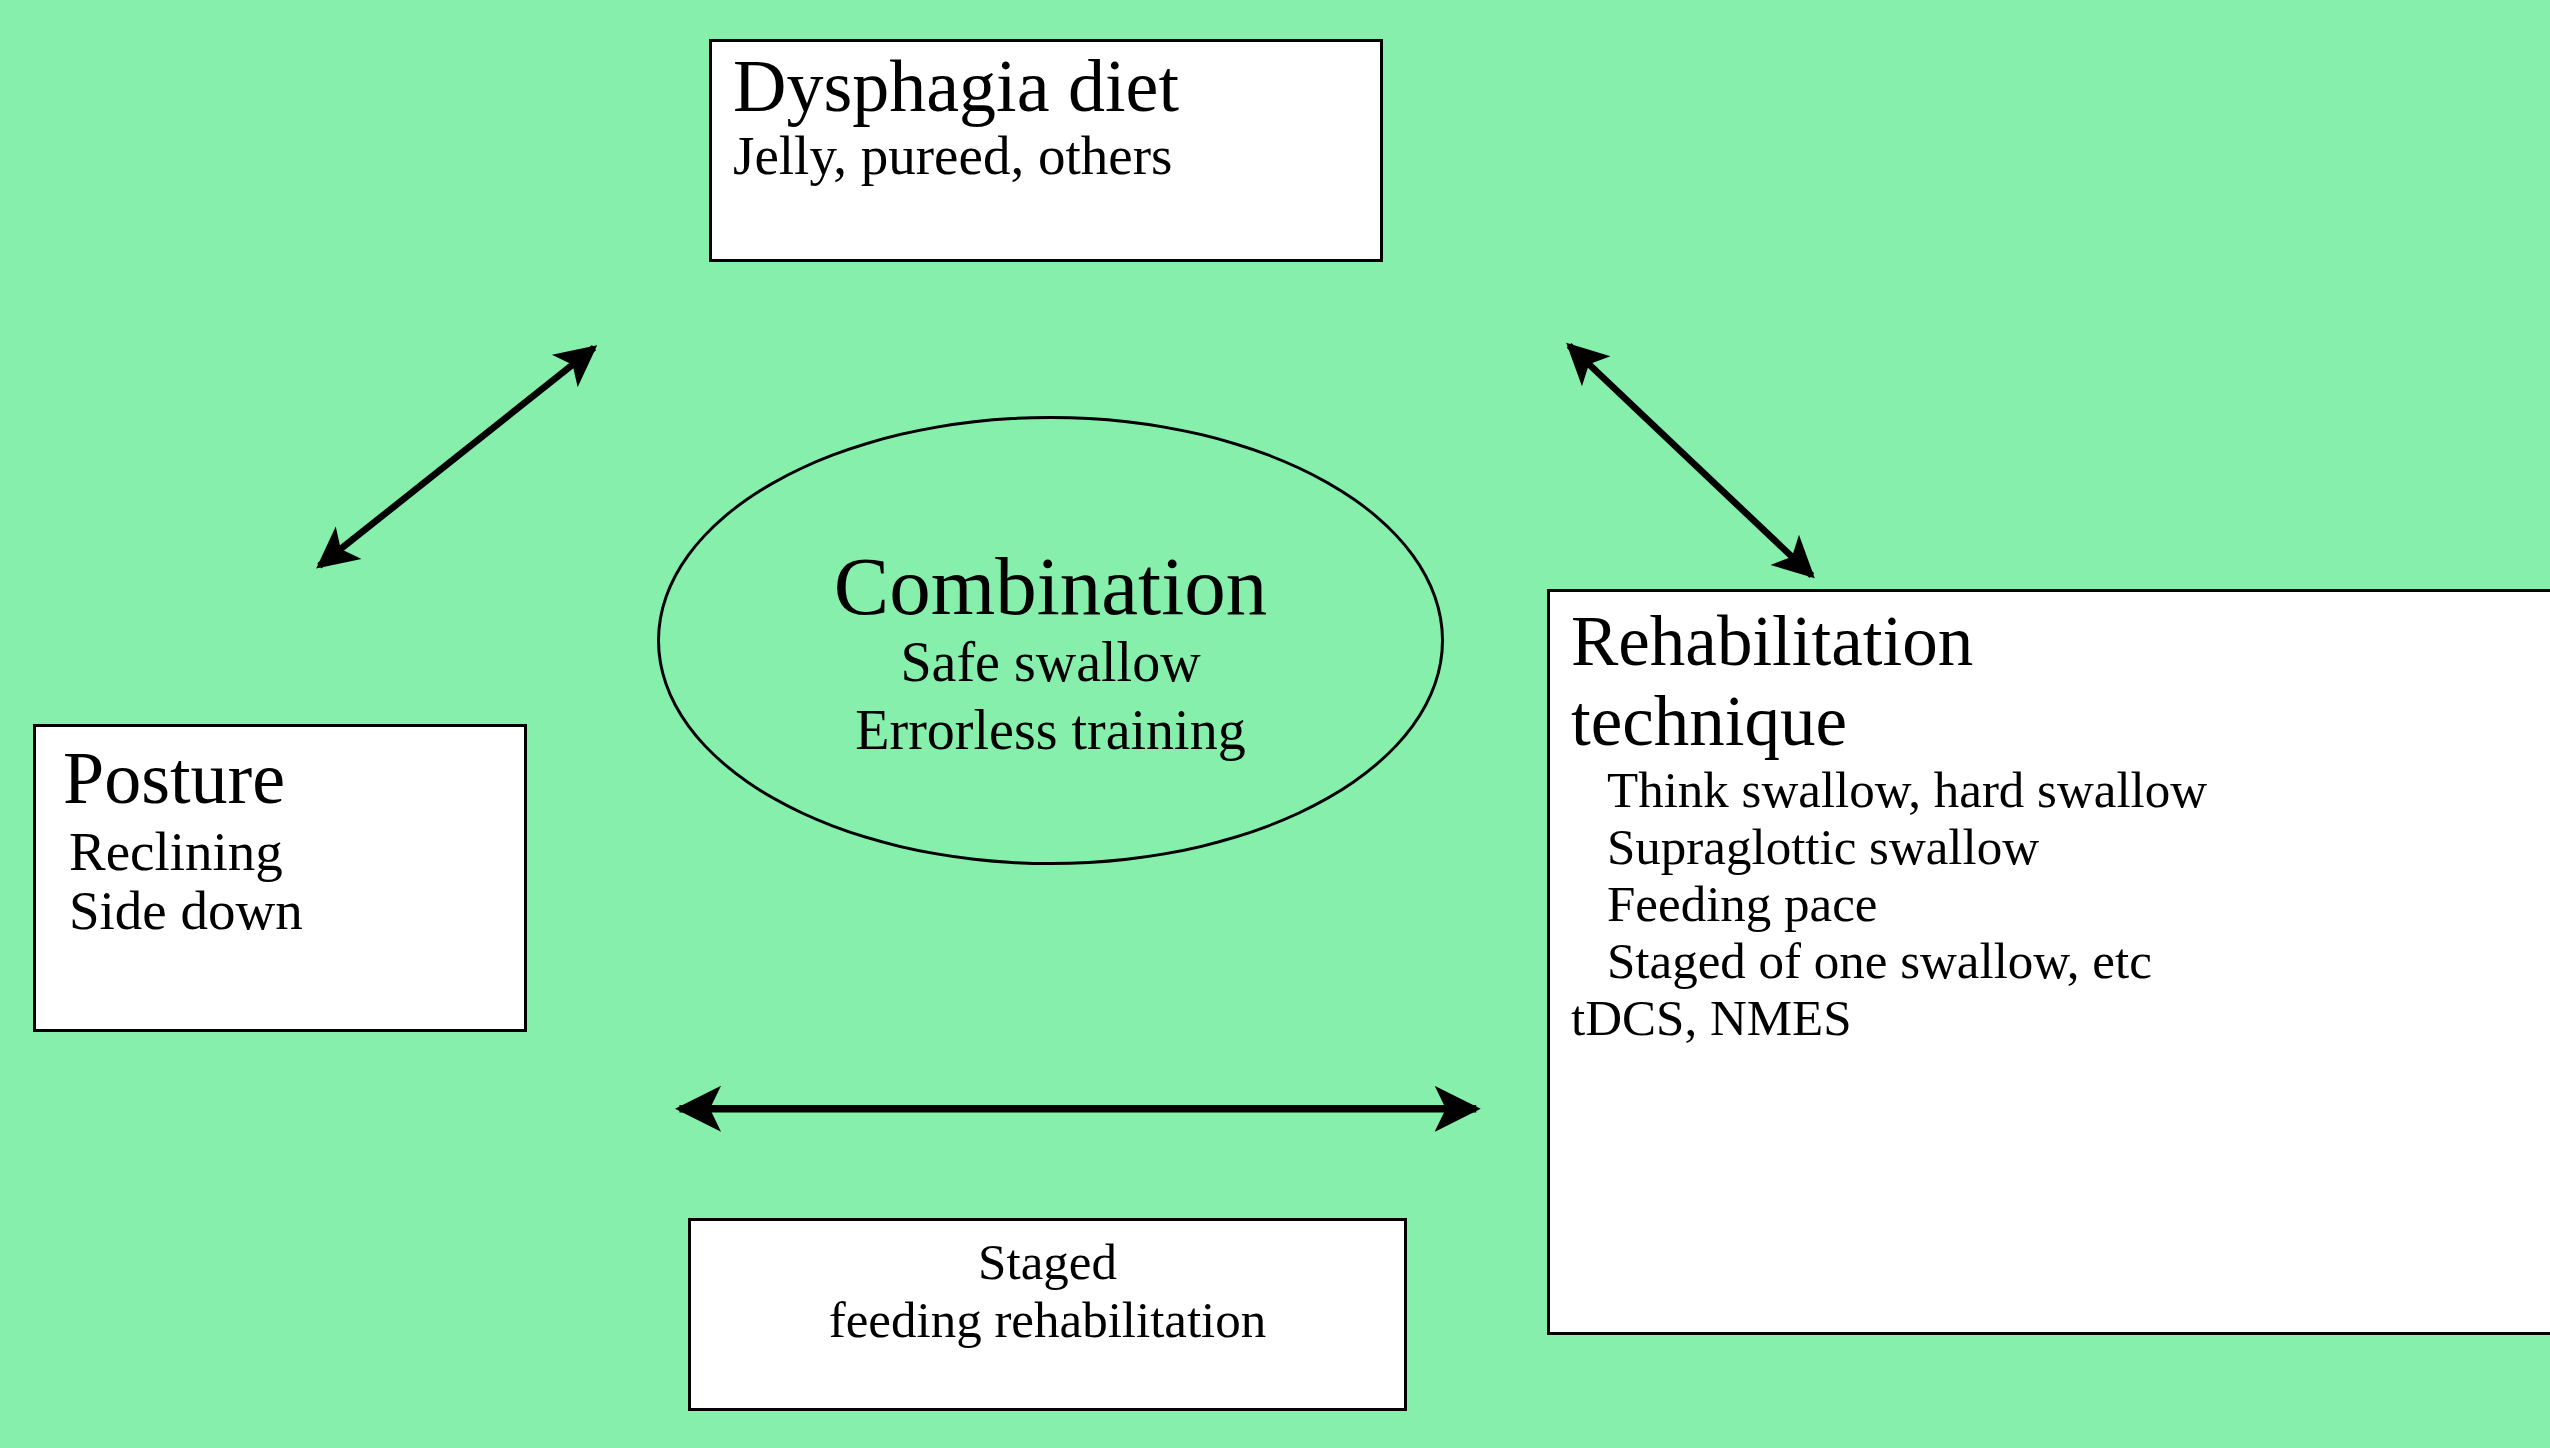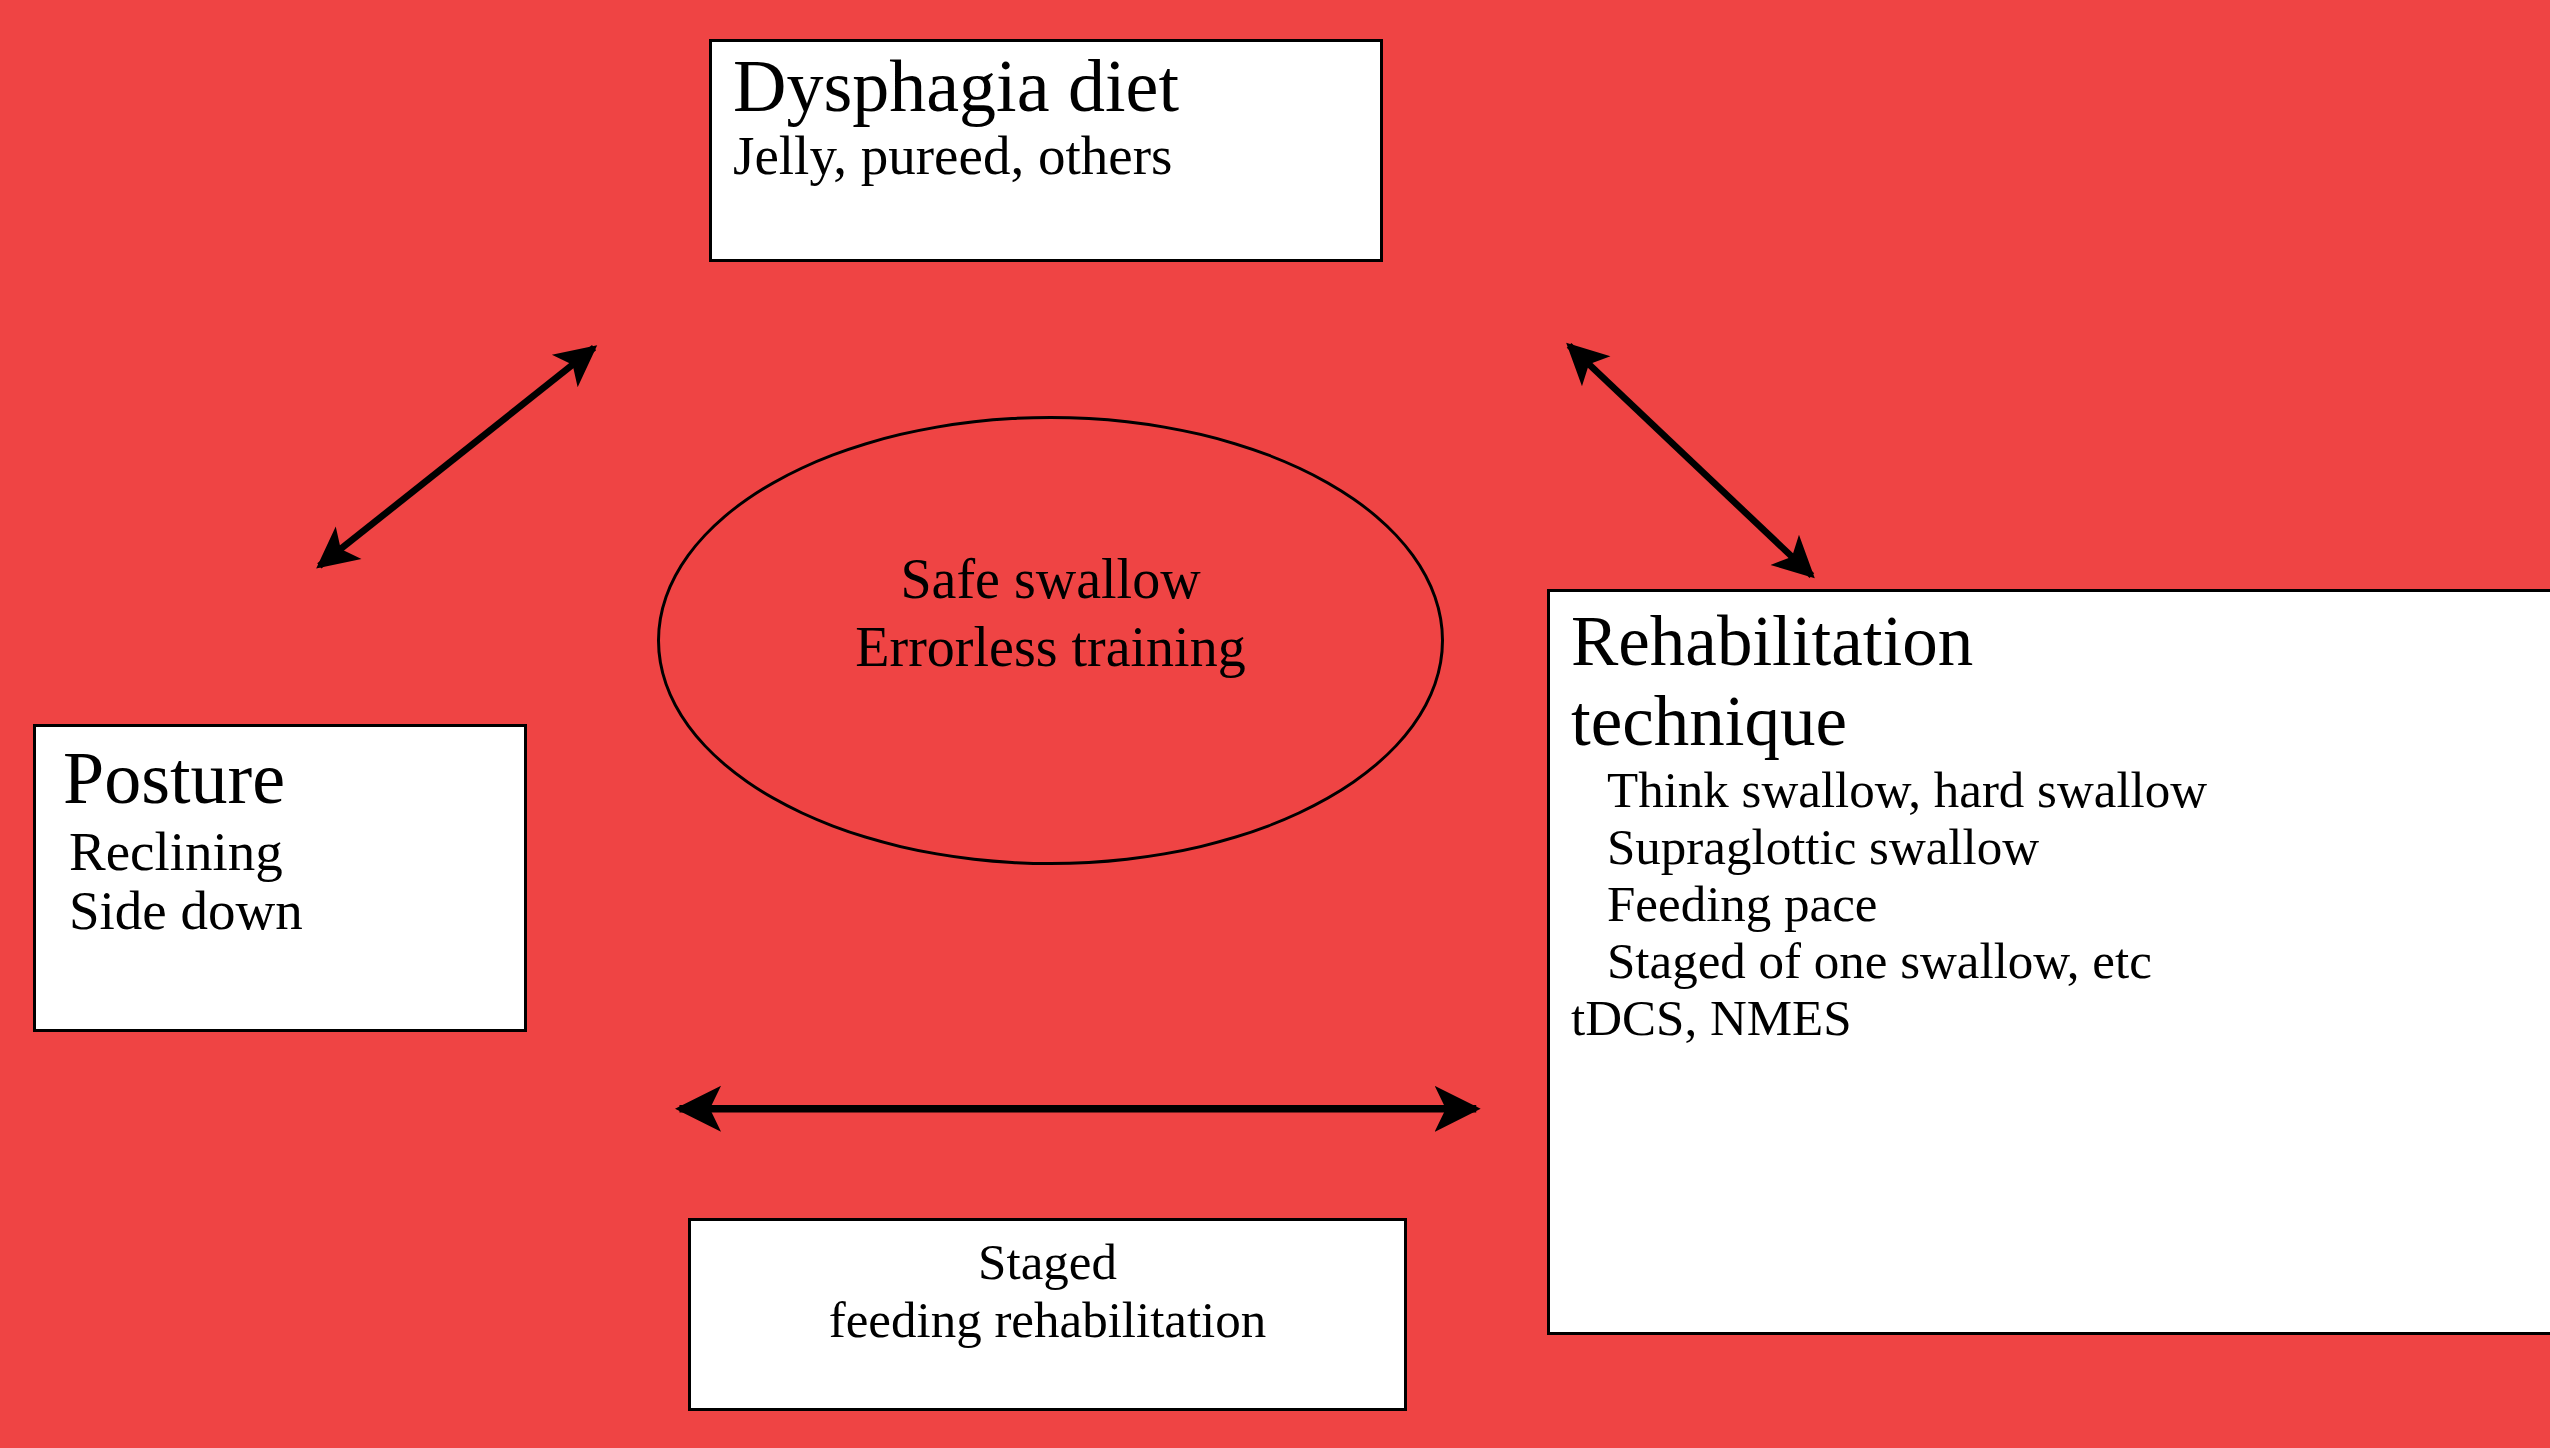--- a/index.html
+++ b/index.html
@@ -8,21 +8,21 @@
     background: #ffffff;
   }
   body {
     font-family: "Liberation Serif", "DejaVu Serif", serif;
     color: #000000;
   }
   #canvas {
     position: relative;
     width: 2550px;
     height: 1449px;
-    background: #ef4444;
+    background: #86efac;
     overflow: hidden;
   }
   .svg-layer {
     position: absolute;
     left: 0;
     top: 0;
     width: 2550px;
     height: 1449px;
     pointer-events: none;
   }
@@ -163,20 +163,21 @@
   </div>
 
   <div class="node-box" id="box-posture">
     <div class="title-xl">Posture</div>
     <div class="body-md">Reclining</div>
     <div class="body-md">Side down</div>
   </div>
 
   <div class="node-ellipse" id="ellipse-combination">
     <div class="inner">
+      <div class="title-xl">Combination</div>
       <div class="body-md">Safe swallow</div>
       <div class="body-md">Errorless training</div>
     </div>
   </div>
 
   <div class="node-box" id="box-rehab">
     <div class="title-lg">Rehabilitation</div>
     <div class="title-lg">technique</div>
     <div class="body-sm">Think swallow,  hard swallow</div>
     <div class="body-sm">Supraglottic swallow</div>

